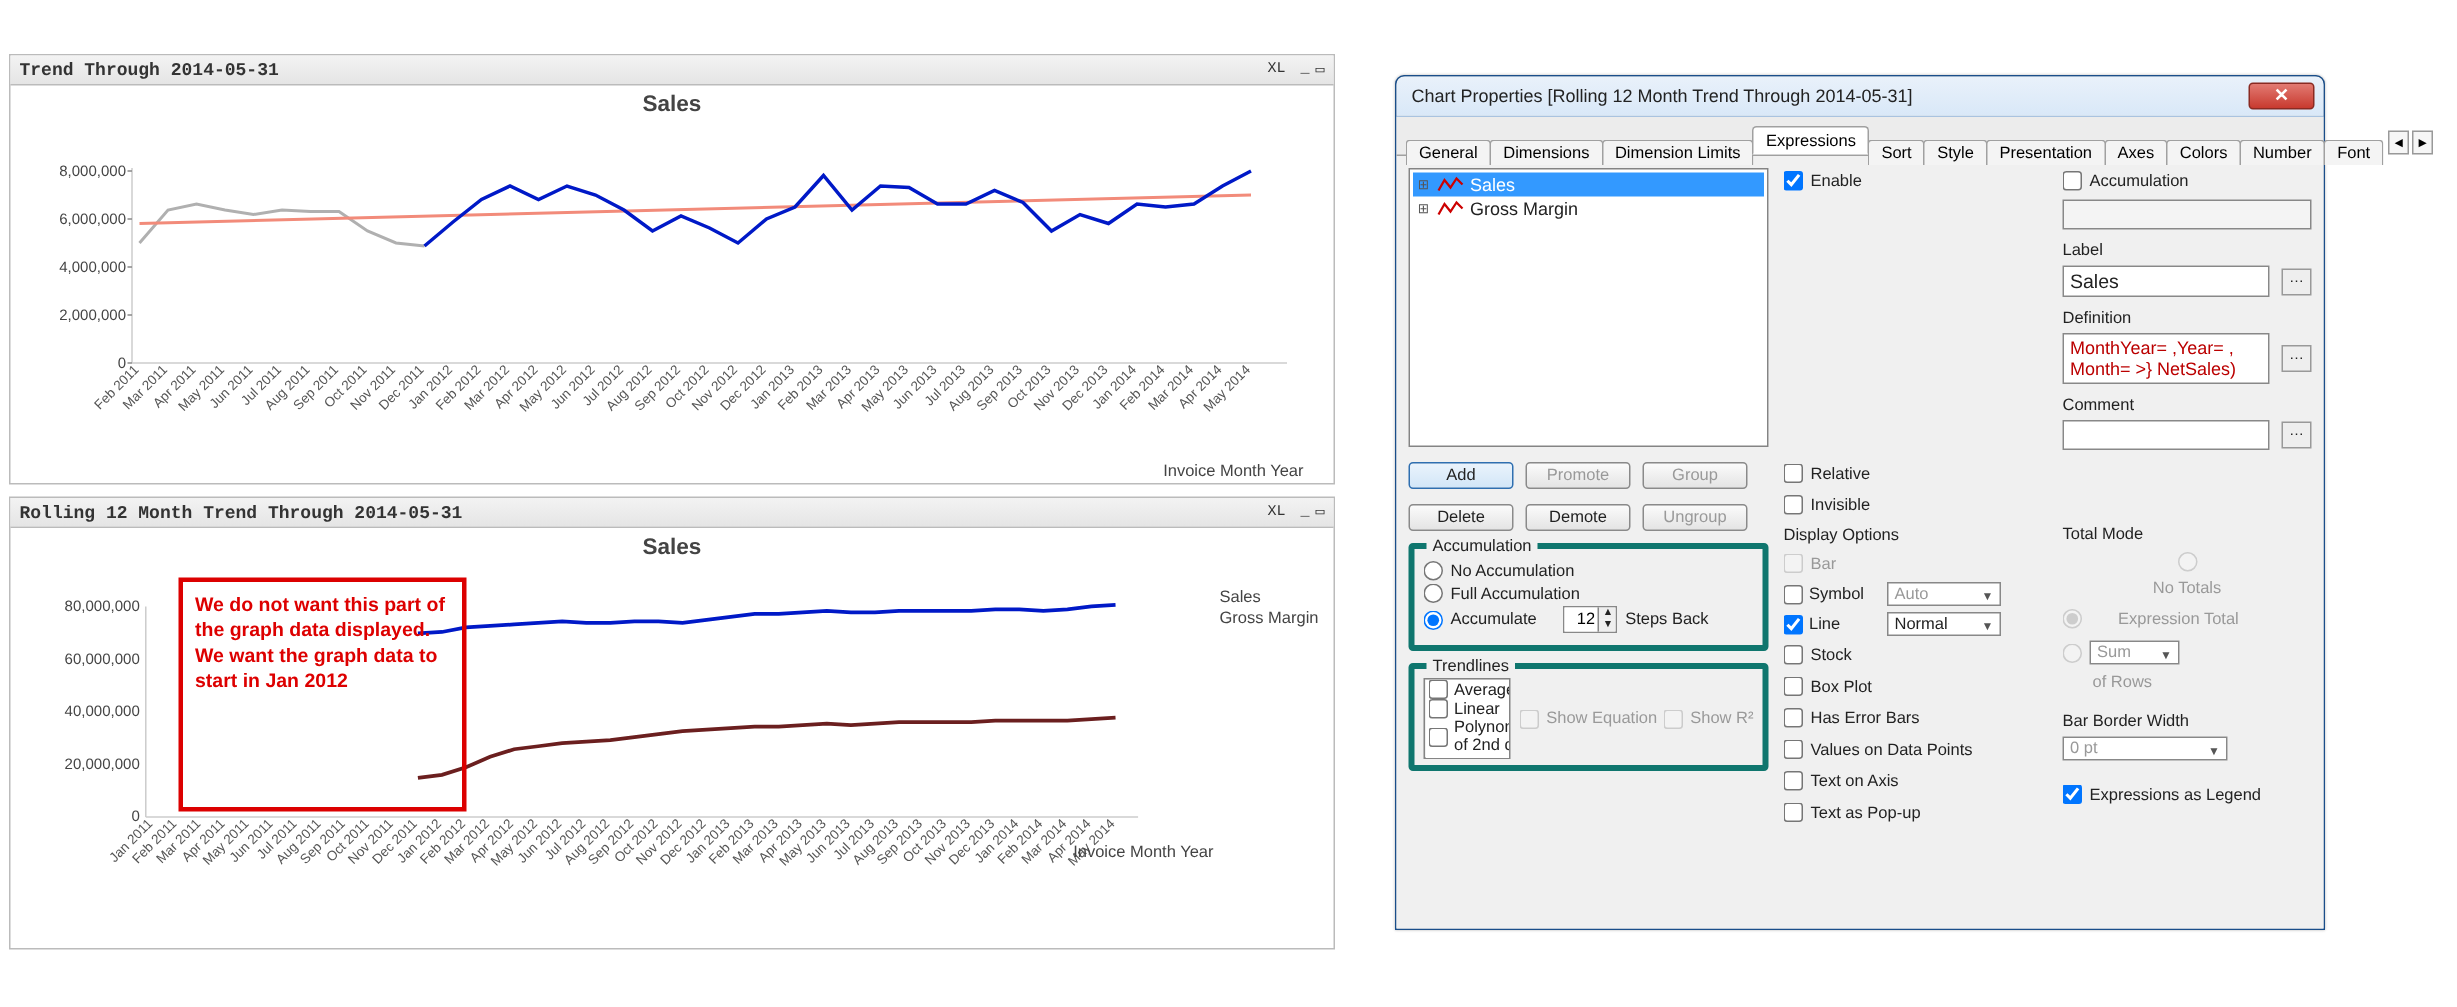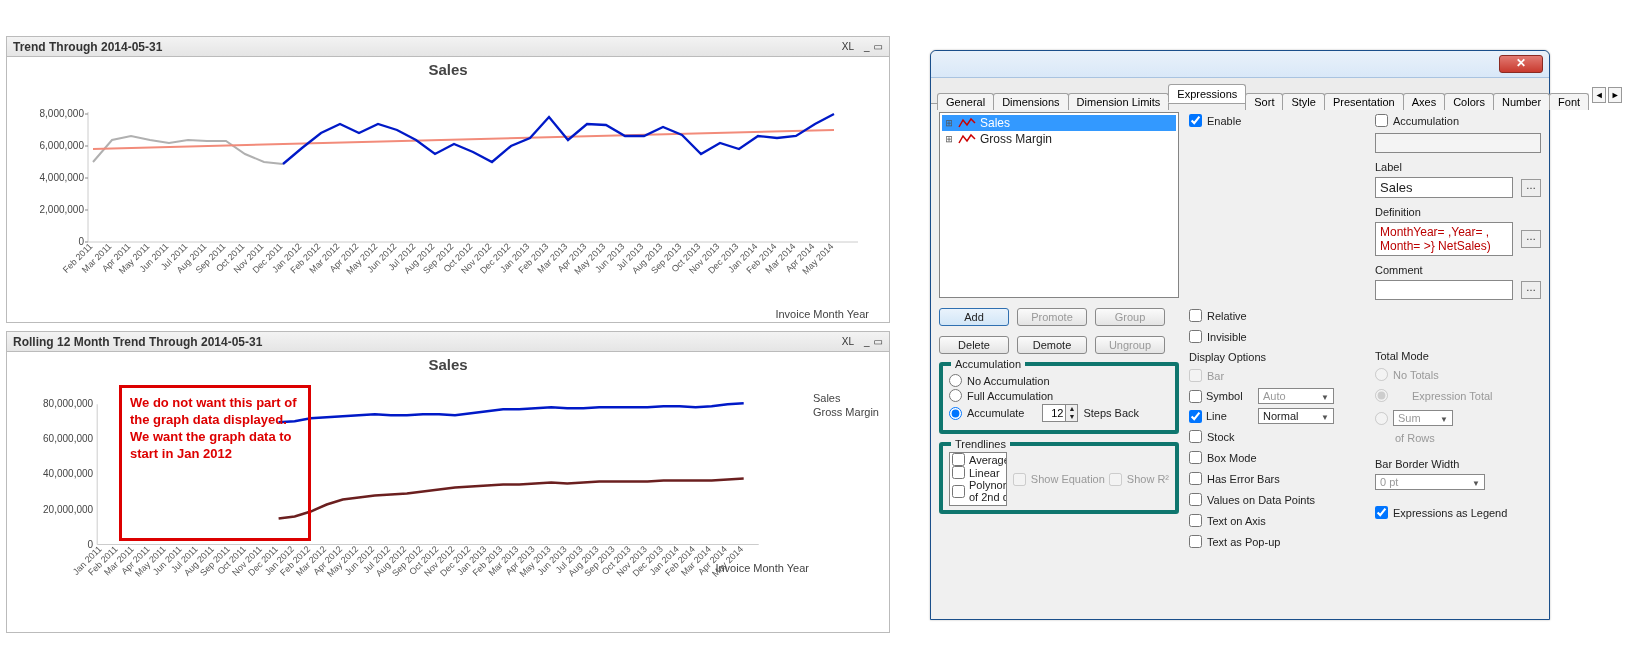--- a/index.html
+++ b/index.html
@@ -22,21 +22,21 @@
     gap: 8px;
   }
   .chart-panel {
     border: 1px solid #bbb;
     background: #fff;
   }
   .chart-header {
     background: linear-gradient(#f3f3f3, #e5e5e5);
     border-bottom: 1px solid #bbb;
     padding: 2px 6px;
-    font-family: Liberation Sans, sans-serif;
+    font-family: Liberation Mono, monospace;
     font-size: 12px;
     font-weight: bold;
     color: #333;
     display: flex;
     align-items: center;
     height: 20px;
   }
   .chart-header .spacer { flex:1; }
   .chart-header .winbtns { display:flex; gap:4px; align-items:center; font-weight:normal; font-size:10px;}
   .chart-title {
@@ -553,20 +553,21 @@
         <polyline fill="none" stroke="#6b1f1f" stroke-width="2.5" points="261,139 277,137 293,132 309,125 325,120 341,118 357,116 373,115 389,114 405,112 421,110 437,108 453,107 469,106 485,105 501,105 517,104 533,103 549,104 565,103 581,102 597,102 613,102 629,102 645,101 661,101 677,101 693,101 709,100 725,99"></polyline>
       </svg>
       <div class="annot-box" style="left:112px; top:8px; width:192px; height:156px;">We do not want this part of the graph data displayed. We want the graph data to start in Jan 2012</div>
       <div class="axis-label" style="right:80px; bottom:58px;">Invoice Month Year</div>
     </div>
   </div>
 </div>
 
 <div class="dialog">
   <div class="dialog-titlebar">
+    <span>Chart Properties [Rolling 12 Month Trend Through 2014-05-31]</span>
     <span class="spacer"></span>
     <span class="close-btn">✕</span>
   </div>
   <div class="tabstrip">
     <div class="tab">General</div>
     <div class="tab">Dimensions</div>
     <div class="tab">Dimension Limits</div>
     <div class="tab active">Expressions</div>
     <div class="tab">Sort</div>
     <div class="tab">Style</div>
@@ -703,21 +704,21 @@
             <span>Normal</span>
             <span class="dd">▼</span>
           </div>
       </div>
       <div class="check-line">
           <input type="checkbox" style="">
           <span>Stock</span>
         </div>
       <div class="check-line">
           <input type="checkbox" style="">
-          <span>Box Mode</span>
+          <span>Box Plot</span>
         </div>
       <div class="check-line">
           <input type="checkbox" style="">
           <span>Has Error Bars</span>
         </div>
       <div class="check-line">
           <input type="checkbox" style="">
           <span>Values on Data Points</span>
         </div>
       <div class="check-line">
@@ -755,21 +756,21 @@
 
       <div class="field-label">Comment</div>
       <div class="row-flex">
         <div class="textinput" style="flex:1; height:20px;"></div>
         <div class="ellipsis-btn">…</div>
       </div>
 
       <div style="height:40px;"></div>
 
       <div class="section-label">Total Mode</div>
-      <div class="radio-line" style="color:#999;">
+      <div class="radio-line" style="color:#999;flex-direction:column;">
           <input type="radio" name="tot" disabled="" style="">
           <span>No Totals</span>
         </div>
       <div class="radio-line" style="color:#999;gap:24px;">
           <input type="radio" name="tot" checked="" disabled="" style="">
           <span>Expression Total</span>
         </div>
       <div class="radio-line" style="color:#999;">
         <input type="radio" name="tot" disabled="" style="">
         <div class="small-select" style="width:60px;">

